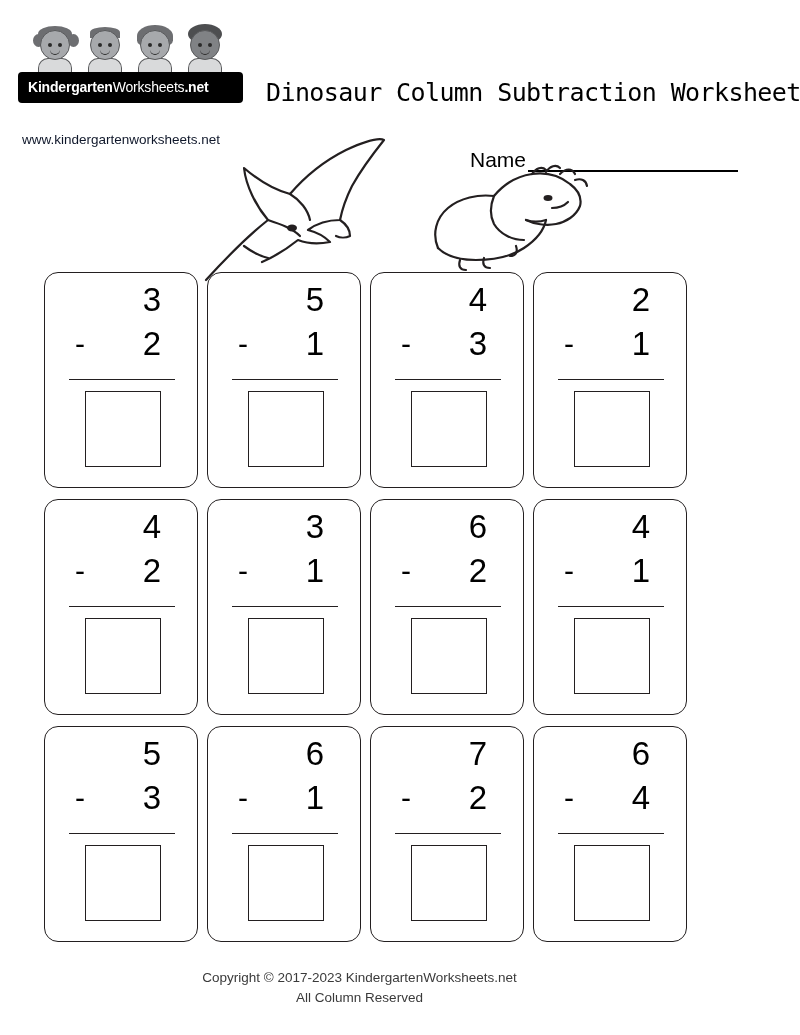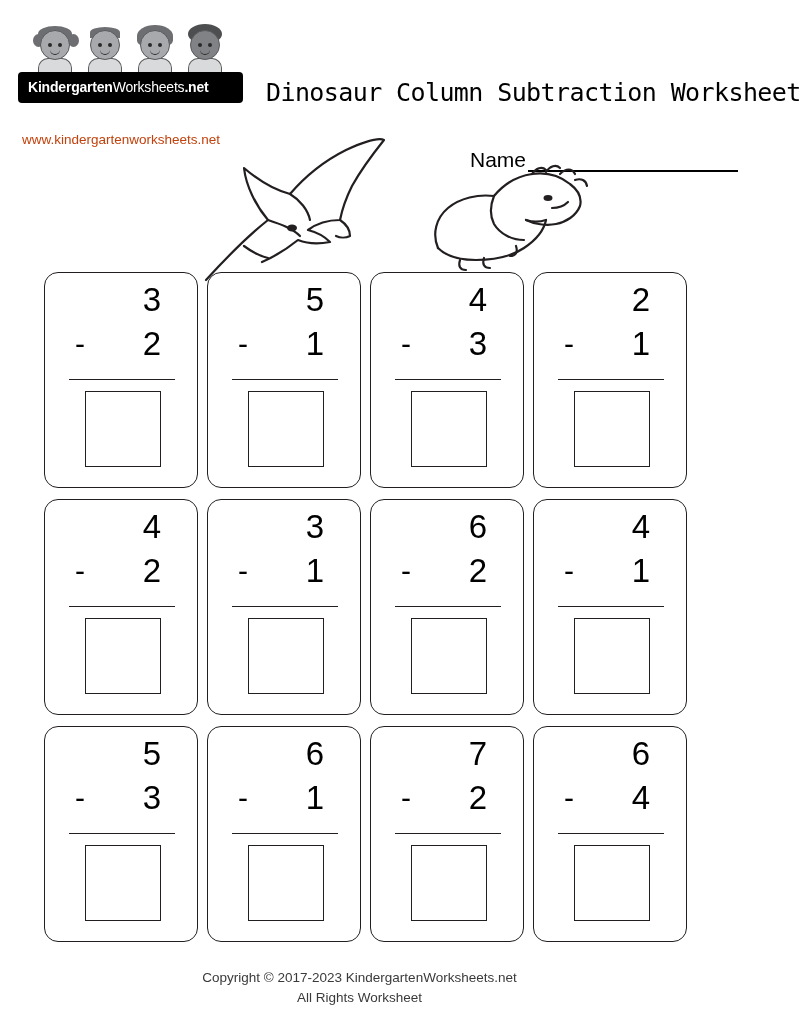--- a/index.html
+++ b/index.html
@@ -115,21 +115,21 @@
     font-family: "Liberation Sans", sans-serif;
   }
   .logo-bar b { font-weight: bold; }
   .logo-bar span.light { font-weight: normal; }
 
   .site-url {
     position: absolute;
     left: 22px;
     top: 106px;
     font-size: 13.5px;
-    color: #c2410c;
+    color: #0f172a;
     font-family: "Liberation Sans", sans-serif;
   }
 
   .title {
     position: absolute;
     left: 266px;
     top: 52px;
     width: 520px;
     font-size: 25px;
     font-weight: normal;
@@ -443,14 +443,14 @@
       </div>
       <div class="bar"></div>
       <div class="answer-box"></div>
     </div>
   </div>
 
 </div>
 
 <div class="footer">
   <div>Copyright © 2017-2023 KindergartenWorksheets.net</div>
-  <div>All Rights Worksheet</div>
+  <div>All Column Reserved</div>
 </div>
 
 </body></html>

